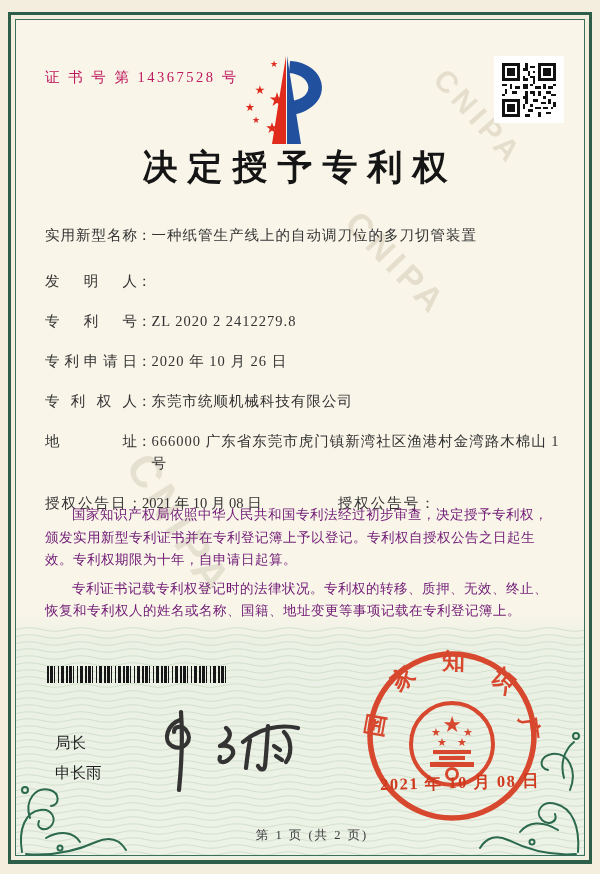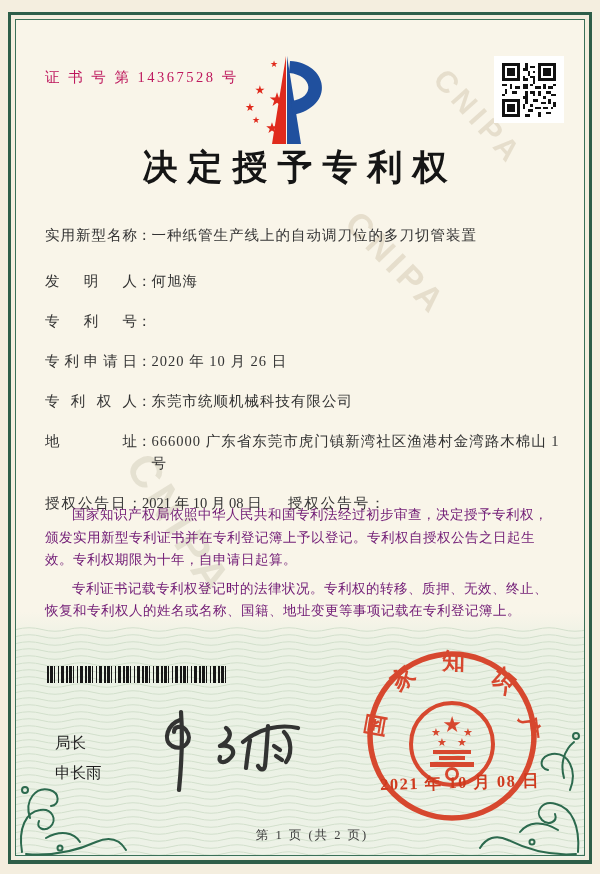--- a/index.html
+++ b/index.html
@@ -30,21 +30,21 @@
          font-weight:bold;letter-spacing:10px;color:#151515;}
 
   .fields{position:absolute;left:45px;right:40px;top:224px;font-size:14.5px;color:#333;}
   .field{display:flex;margin-bottom:18px;line-height:22px;}
   .field.first{margin-bottom:24px;}
   .f-label{display:inline-block;width:92px;text-align:justify;text-align-last:justify;flex:none;}
   .f-colon{flex:none;}
   .f-value{flex:1;letter-spacing:1px;}
   .grant-row{display:flex;margin-top:2px;line-height:22px;}
   .grant-row .pair{display:flex;}
-  .grant-row .pair.right{margin-left:26px;}
+  .grant-row .pair.right{margin-left:76px;}
   .grant-row .g-label{letter-spacing:2px;}
 
   .paras{position:absolute;left:45px;right:42px;top:504px;}
   .paras p{margin:0 0 6px;font-size:13.5px;line-height:22.5px;text-indent:2em;color:#701a75;letter-spacing:.5px;}
 
   .barcode{position:absolute;left:47px;top:666px;width:180px;height:17px;
     background:repeating-linear-gradient(90deg,#161616 0 2px,transparent 2px 3px,#161616 3px 6px,
       transparent 6px 7px,#161616 7px 8px,transparent 8px 11px,#161616 11px 12px,
       transparent 12px 14px,#161616 14px 17px,transparent 17px 19px);}
 
@@ -166,25 +166,25 @@
 
     <div class="fields">
       <div class="field first">
         <span class="f-label">实用新型名称</span>
           <span class="f-colon">：</span>
         <span class="f-value">一种纸管生产线上的自动调刀位的多刀切管装置</span>
       </div>
       <div class="field">
         <span class="f-label">发明人</span>
           <span class="f-colon">：</span>
-        <span class="f-value">何旭海</span>
       </div>
       <div class="field">
         <span class="f-label">专利号</span>
           <span class="f-colon">：</span>
+        <span class="f-value">ZL 2020 2 2412279.8</span>
       </div>
       <div class="field">
         <span class="f-label">专利申请日</span>
           <span class="f-colon">：</span>
         <span class="f-value">2020 年 10 月 26 日</span>
       </div>
       <div class="field">
         <span class="f-label">专利权人</span>
           <span class="f-colon">：</span>
         <span class="f-value">东莞市统顺机械科技有限公司</span>

